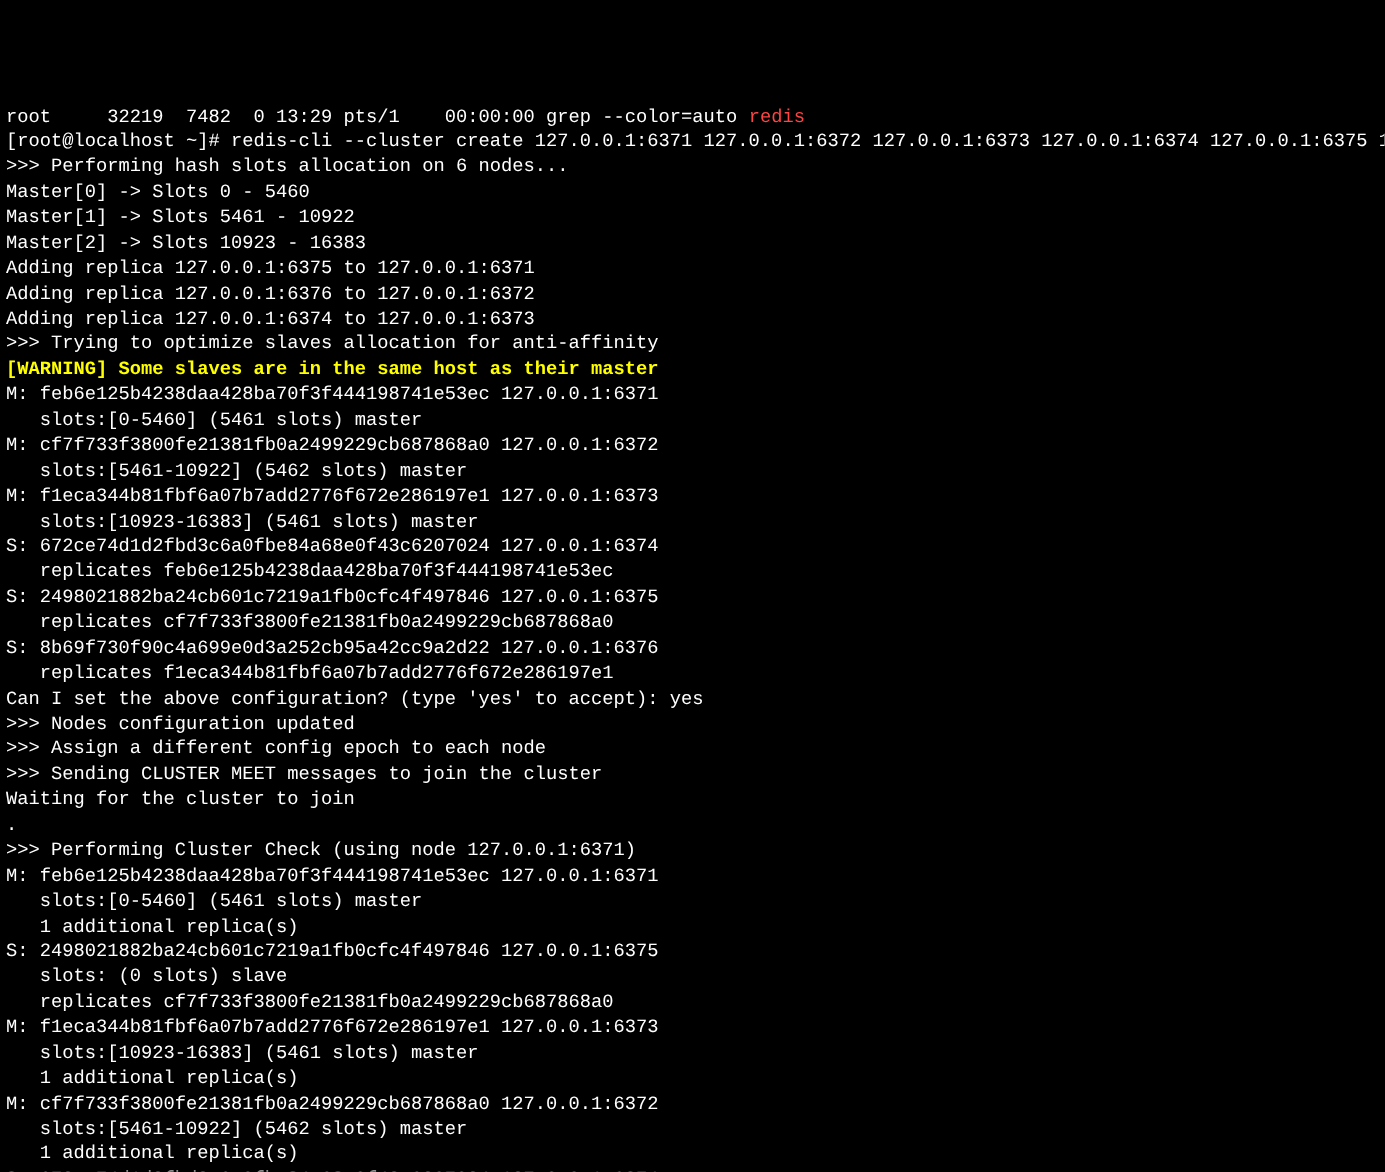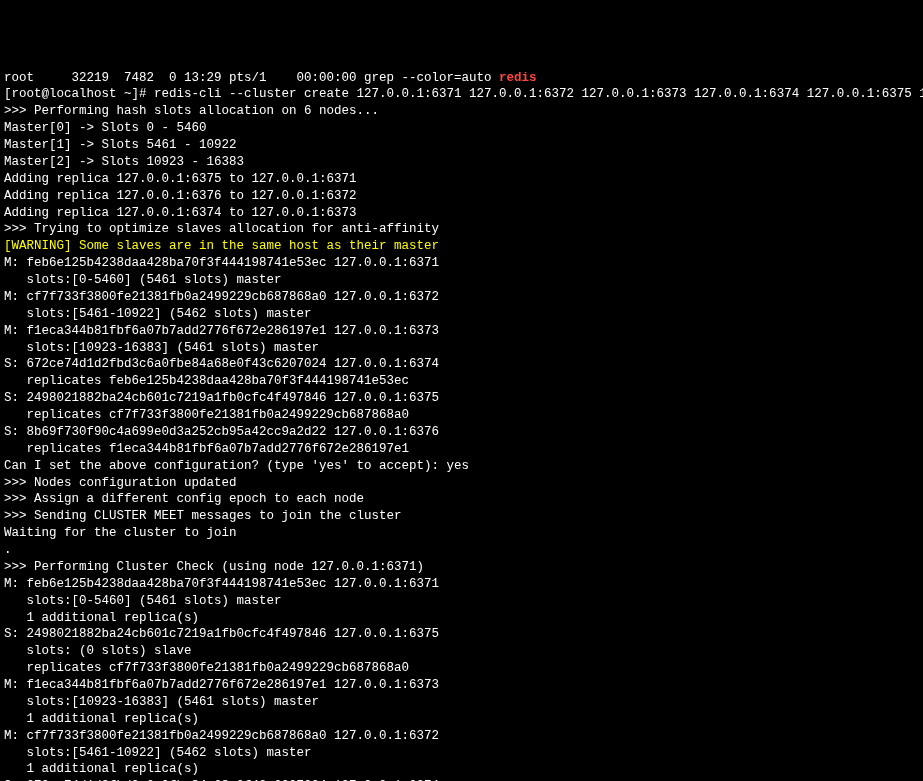--- a/index.html
+++ b/index.html
@@ -9,22 +9,22 @@
       font-family: "Consolas", "Courier New", monospace;
       font-size: 12.5px;
       line-height: 1.35;
       padding: 2px 4px;
       white-space: pre;
       width: 923px;
       height: 781px;
       overflow: hidden;
     }
     .line { display: block; }
-    .yellow { color: #ffff00; font-weight: normal; }
-    .red { color: #ff4444; font-weight: bold; }
+    .yellow { color: #ffff00; font-weight: bold; }
+    .red { color: #ff4444; font-weight: normal; }
     .bold { font-weight: normal; }
   </style>
 </head>
 <body>
 
 
 
 <div id="terminal"><span class="line">root     32219  7482  0 13:29 pts/1    00:00:00 grep --color=auto <span class="red">redis</span></span><span class="line">[root@localhost ~]# redis-cli --cluster create 127.0.0.1:6371 127.0.0.1:6372 127.0.0.1:6373 127.0.0.1:6374 127.0.0.1:6375 127.0.0.1:6376 --cluster-replicas 1</span><span class="line"><span class="bold">&gt;&gt;&gt; Performing hash slots allocation on 6 nodes...</span></span><span class="line">Master[0] -&gt; Slots 0 - 5460</span><span class="line">Master[1] -&gt; Slots 5461 - 10922</span><span class="line">Master[2] -&gt; Slots 10923 - 16383</span><span class="line">Adding replica 127.0.0.1:6375 to 127.0.0.1:6371</span><span class="line">Adding replica 127.0.0.1:6376 to 127.0.0.1:6372</span><span class="line">Adding replica 127.0.0.1:6374 to 127.0.0.1:6373</span><span class="line"><span class="bold">&gt;&gt;&gt; Trying to optimize slaves allocation for anti-affinity</span></span><span class="line"><span class="yellow">[WARNING] Some slaves are in the same host as their master</span></span><span class="line">M: feb6e125b4238daa428ba70f3f444198741e53ec 127.0.0.1:6371</span><span class="line">   slots:[0-5460] (5461 slots) master</span><span class="line">M: cf7f733f3800fe21381fb0a2499229cb687868a0 127.0.0.1:6372</span><span class="line">   slots:[5461-10922] (5462 slots) master</span><span class="line">M: f1eca344b81fbf6a07b7add2776f672e286197e1 127.0.0.1:6373</span><span class="line">   slots:[10923-16383] (5461 slots) master</span><span class="line">S: 672ce74d1d2fbd3c6a0fbe84a68e0f43c6207024 127.0.0.1:6374</span><span class="line">   replicates feb6e125b4238daa428ba70f3f444198741e53ec</span><span class="line">S: 2498021882ba24cb601c7219a1fb0cfc4f497846 127.0.0.1:6375</span><span class="line">   replicates cf7f733f3800fe21381fb0a2499229cb687868a0</span><span class="line">S: 8b69f730f90c4a699e0d3a252cb95a42cc9a2d22 127.0.0.1:6376</span><span class="line">   replicates f1eca344b81fbf6a07b7add2776f672e286197e1</span><span class="line">Can I set the above configuration? (type 'yes' to accept): yes</span><span class="line"><span class="bold">&gt;&gt;&gt; Nodes configuration updated</span></span><span class="line"><span class="bold">&gt;&gt;&gt; Assign a different config epoch to each node</span></span><span class="line"><span class="bold">&gt;&gt;&gt; Sending CLUSTER MEET messages to join the cluster</span></span><span class="line">Waiting for the cluster to join</span><span class="line">.</span><span class="line"><span class="bold">&gt;&gt;&gt; Performing Cluster Check (using node 127.0.0.1:6371)</span></span><span class="line">M: feb6e125b4238daa428ba70f3f444198741e53ec 127.0.0.1:6371</span><span class="line">   slots:[0-5460] (5461 slots) master</span><span class="line">   1 additional replica(s)</span><span class="line">S: 2498021882ba24cb601c7219a1fb0cfc4f497846 127.0.0.1:6375</span><span class="line">   slots: (0 slots) slave</span><span class="line">   replicates cf7f733f3800fe21381fb0a2499229cb687868a0</span><span class="line">M: f1eca344b81fbf6a07b7add2776f672e286197e1 127.0.0.1:6373</span><span class="line">   slots:[10923-16383] (5461 slots) master</span><span class="line">   1 additional replica(s)</span><span class="line">M: cf7f733f3800fe21381fb0a2499229cb687868a0 127.0.0.1:6372</span><span class="line">   slots:[5461-10922] (5462 slots) master</span><span class="line">   1 additional replica(s)</span><span class="line">S: 672ce74d1d2fbd3c6a0fbe84a68e0f43c6207024 127.0.0.1:6374</span></div>
 
 

